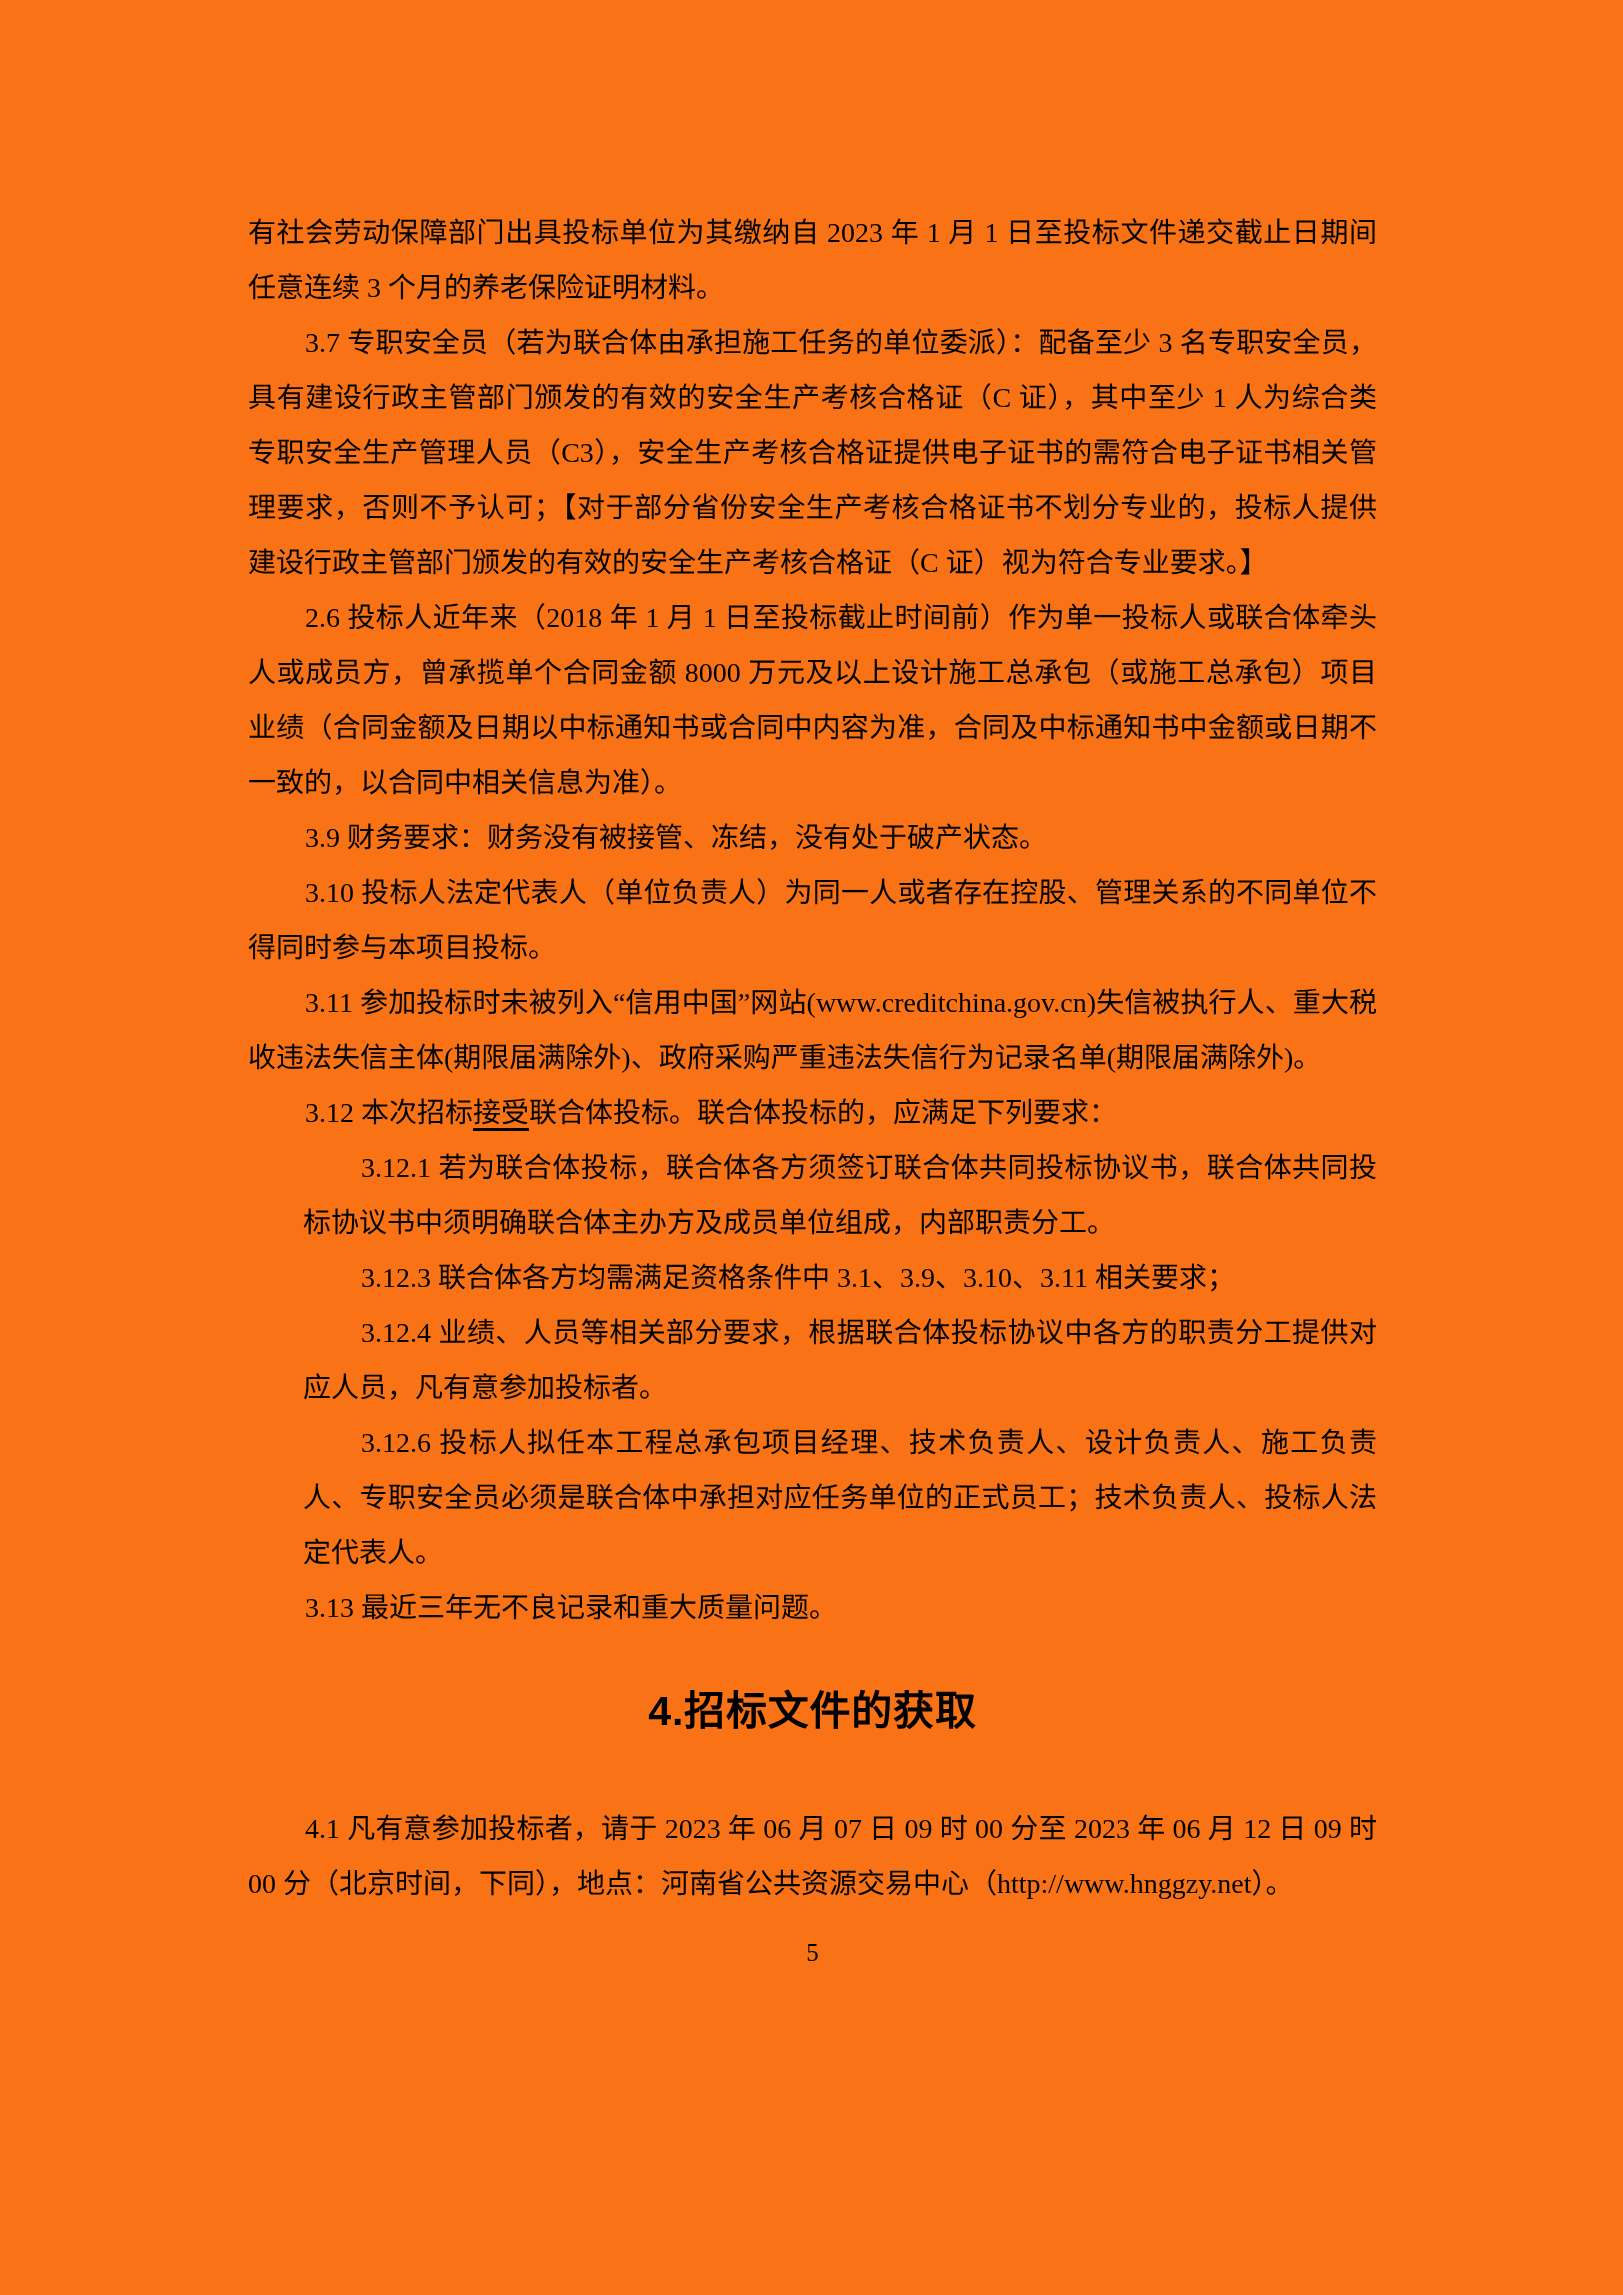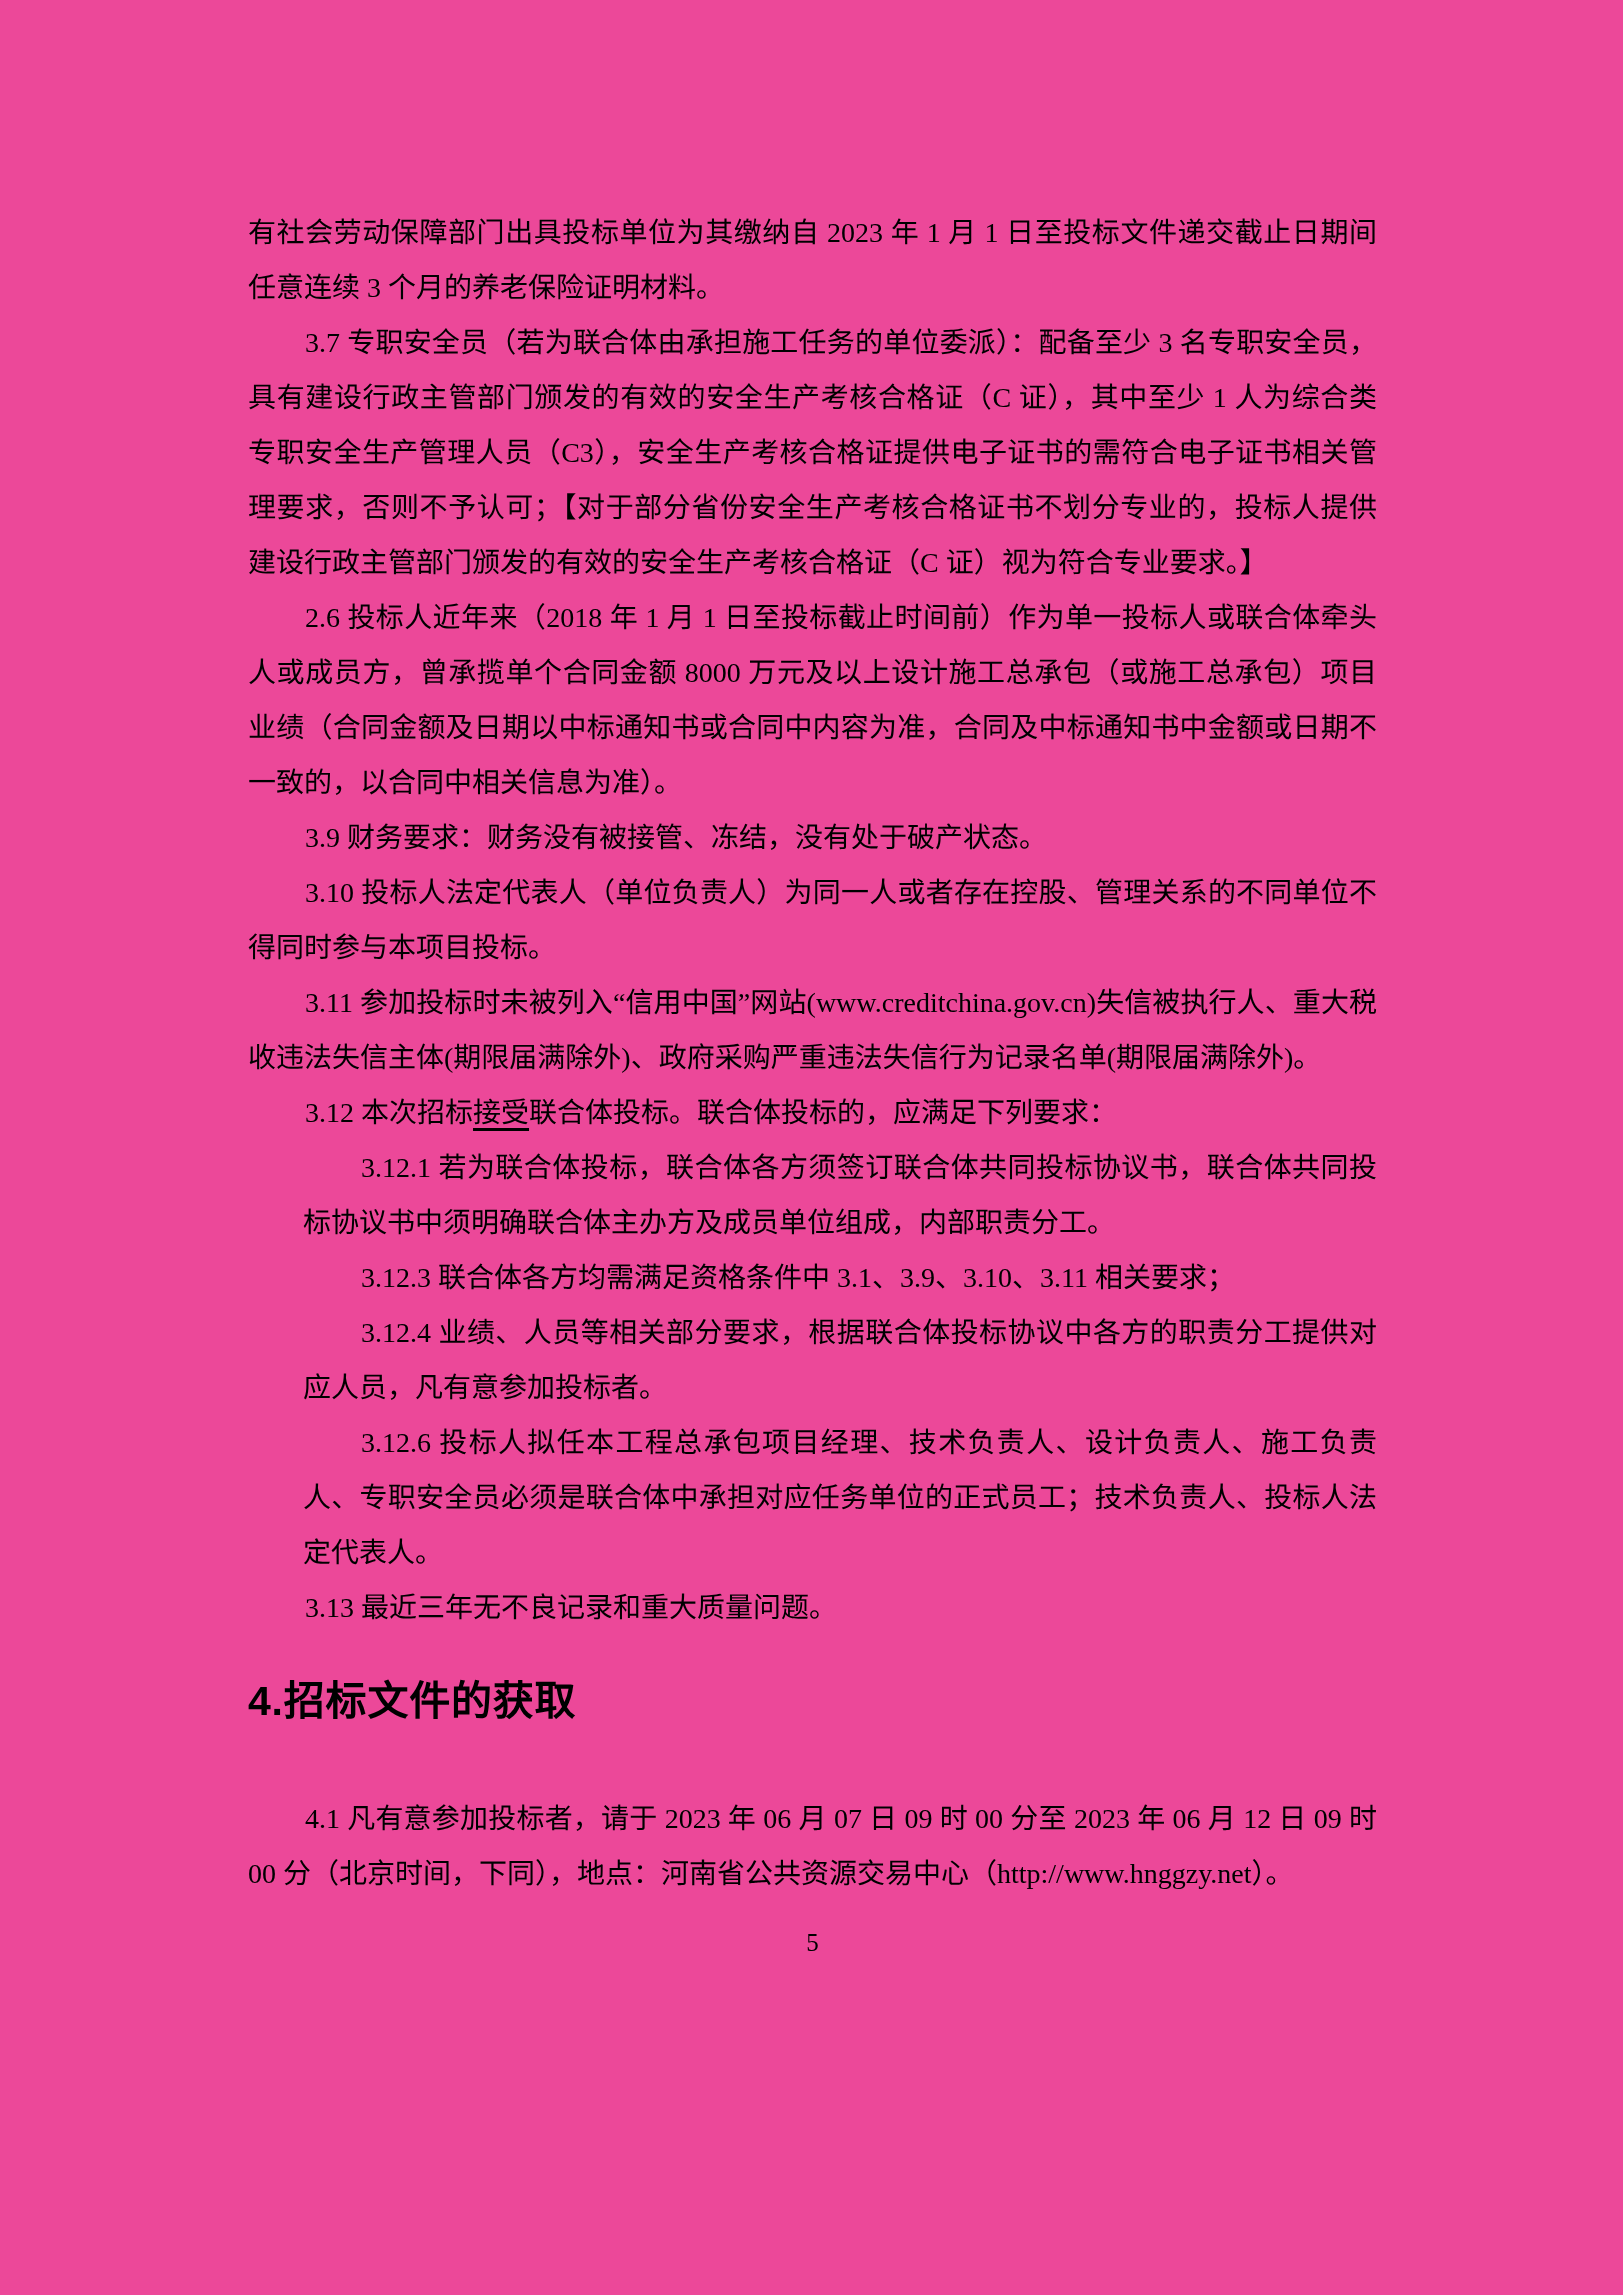--- a/index.html
+++ b/index.html
@@ -1,20 +1,20 @@
 <!DOCTYPE html>
 <html lang="zh-CN" style="font-size:13.5px"><head>
 <meta charset="utf-8">
 <style>
   html, body { margin: 0; padding: 0; background: #ffffff; }
   .page {
     position: relative;
     width: 1623px;
     height: 2295px;
-    background: #ec4899;
+    background: #f97316;
     overflow: hidden;
     color: #000000;
   }
   .content {
     position: absolute;
     left: 248px;
     top: 205px;
     width: 1129px;
     font-family: "Liberation Serif", "DejaVu Serif", serif;
     font-size: 28px;
@@ -28,23 +28,23 @@
   .seg-underline {
     text-decoration: underline;
     text-decoration-thickness: 2.5px;
     text-underline-offset: 6px;
   }
   h1.section-heading {
     font-family: "Liberation Sans", "DejaVu Sans", sans-serif;
     font-weight: bold;
     font-size: 41px;
     line-height: 56px;
-    margin: 38px 0 62px 0;
+    margin: 48px 0 62px 0;
     text-indent: 0;
-    text-align: left;
+    text-align: center;
     letter-spacing: 0.8px;
     color: #000000;
   }
   .page-number {
     margin-top: 25px;
     text-align: center;
     text-indent: 0;
     font-size: 25px;
     line-height: 34px;
   }

